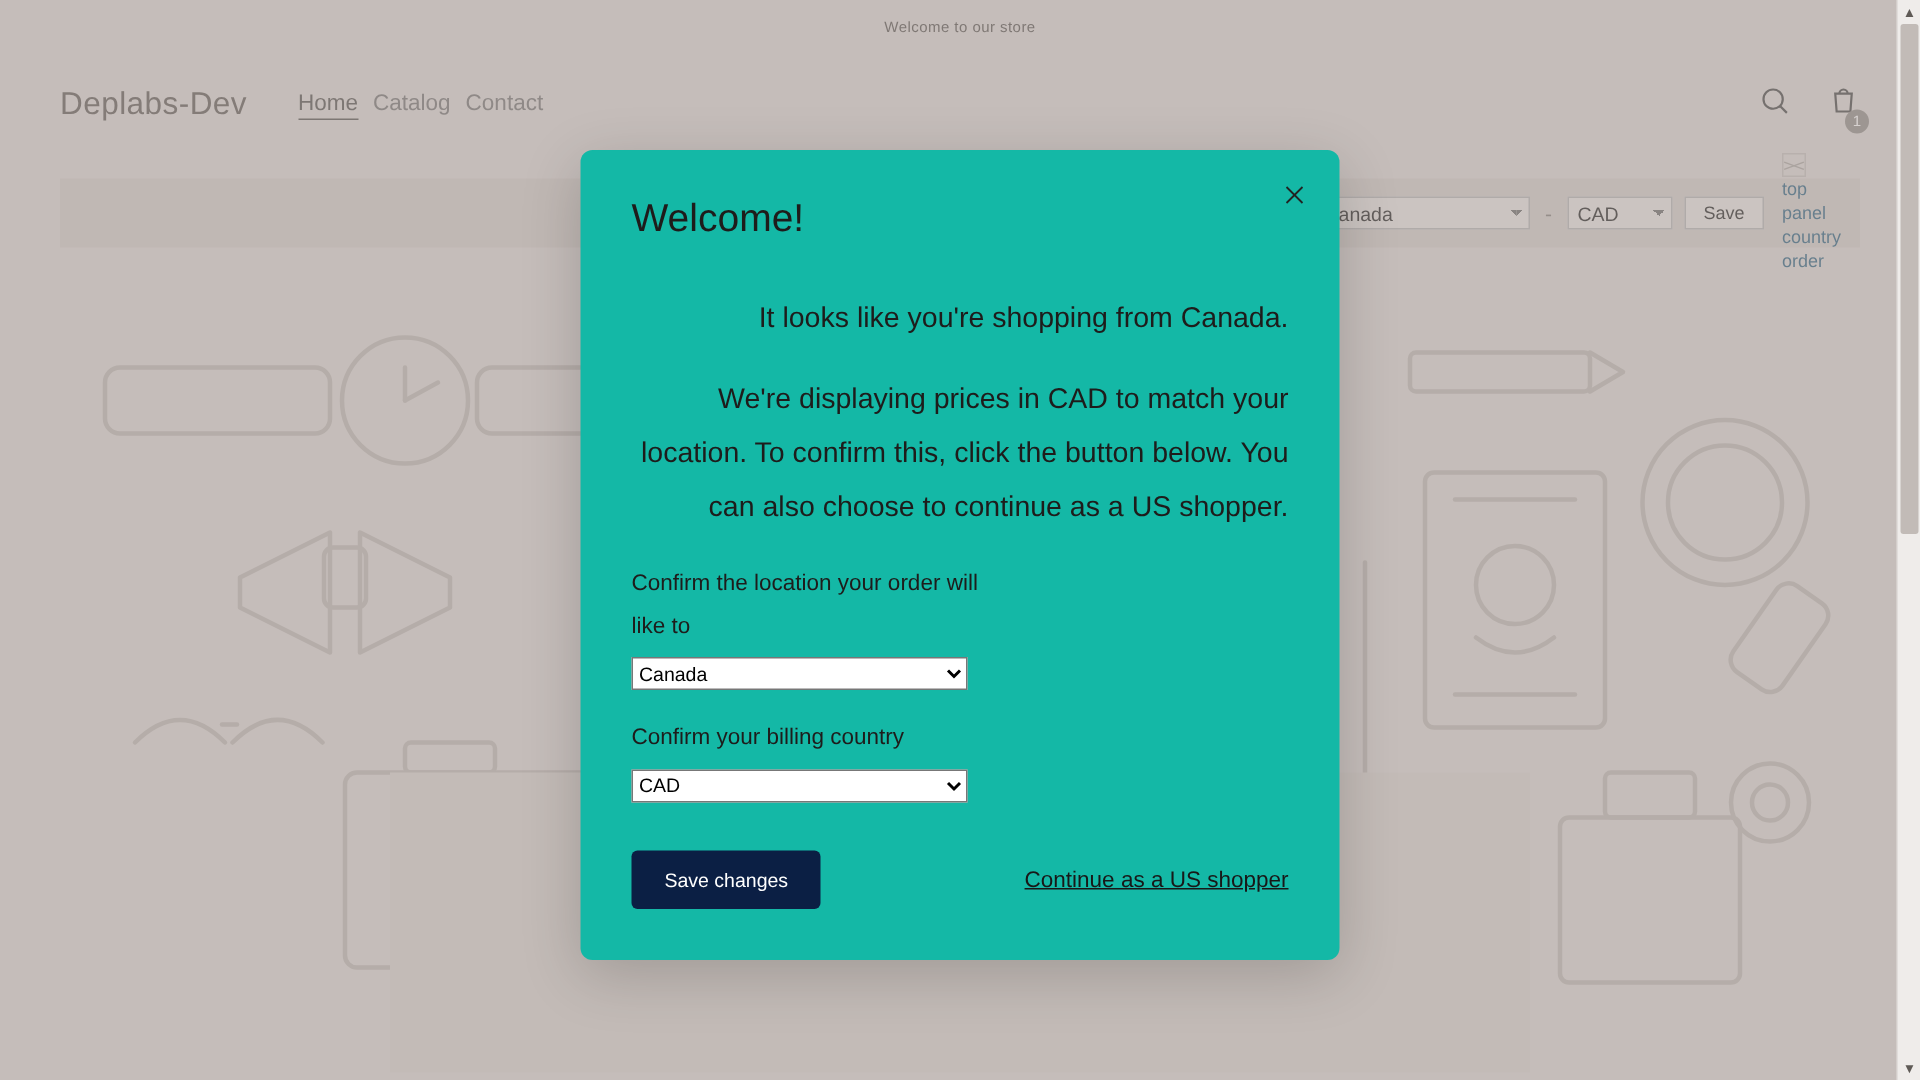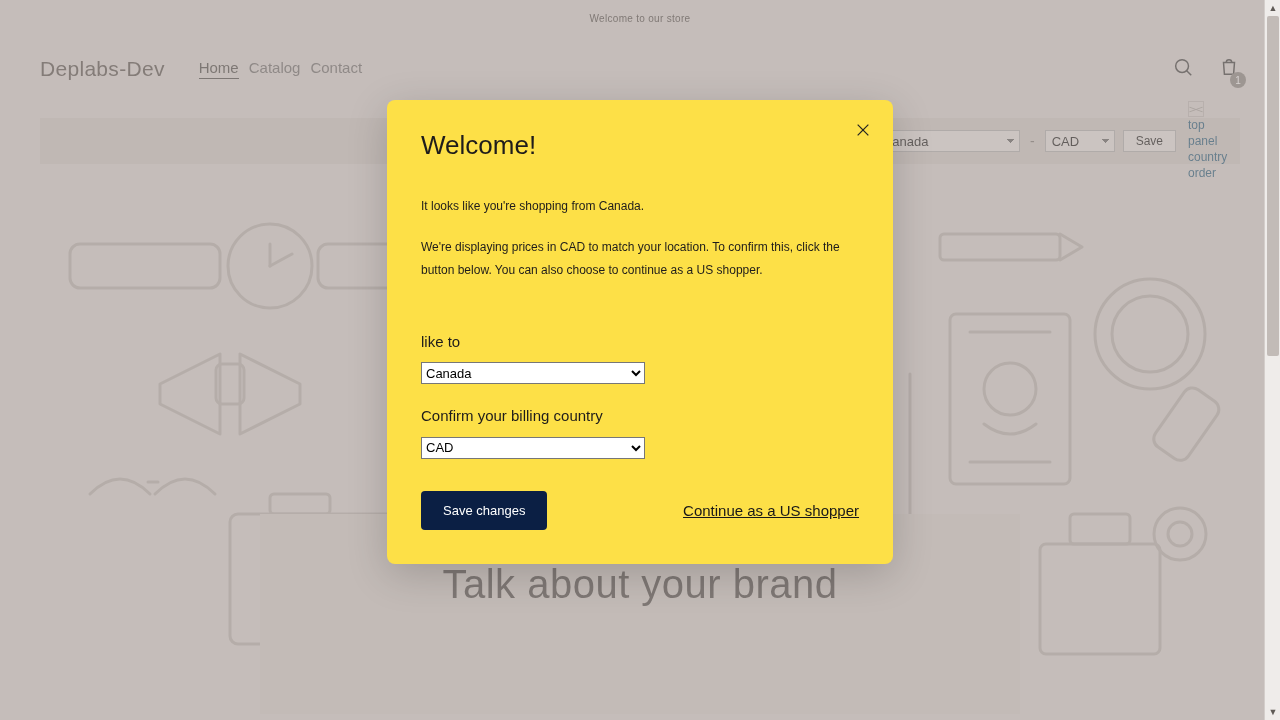--- a/index.html
+++ b/index.html
@@ -33,25 +33,25 @@
 .flag-broken .brimg::after { left: 0; right: 0; top: 7px; height: 1px; transform: rotate(-20deg); }
 
 
 .hero { margin: 50px 40px 0 40px; height: 500px; position: relative; background: #d9d3d0; overflow: hidden; }
 .hero svg { position: absolute; inset: 0; width: 100%; height: 100%; }
 .hero-card { position: absolute; left: 50%; transform: translateX(-50%); top: 300px; width: 760px; height: 240px; background: #d6cfcb; display: flex; justify-content: center; padding-top: 48px; }
 .hero-card h2 { font-size: 40px; font-weight: 400; color: #3e3b38; letter-spacing: .5px; }
 
 
 .overlay { position: absolute; inset: 0; background: rgba(180,172,168,.55); }
-.modal { position: absolute; left: 50%; top: 100px; transform: translateX(-50%); width: 506px; background: #fde047; border-radius: 8px; padding: 30px 34px 34px 34px; box-shadow: 0 10px 40px rgba(0,0,0,.18); }
+.modal { position: absolute; left: 50%; top: 100px; transform: translateX(-50%); width: 506px; background: #14b8a6; border-radius: 8px; padding: 30px 34px 34px 34px; box-shadow: 0 10px 40px rgba(0,0,0,.18); }
 .modal .close { position: absolute; right: 18px; top: 18px; cursor: pointer; width: 24px; height: 24px; display: flex; align-items: center; justify-content: center; }
 .modal .close svg { width: 16px; height: 16px; color: #222; }
 .modal h1 { font-size: 26px; font-weight: 400; color: #1e1c1b; margin-bottom: 34px; }
-.modal p { font-size: 12px; line-height: 1.9; color: #1e1c1b; margin-bottom: 18px; }
+.modal p { font-size: 19px; line-height: 1.9; color: #1e1c1b; margin-bottom: 18px; text-align: right; }
 .modal label { display: block; font-size: 15px; line-height: 1.9; color: #1e1c1b; }
 .modal select { width: 224px; height: 22px; font-size: 13px; border: 1px solid #777; margin-top: 6px; margin-bottom: 18px; background: #fff; }
 .modal-actions { display: flex; align-items: center; justify-content: space-between; margin-top: 14px; }
 .btn-primary { background: #0b1f44; color: #fff; border: none; border-radius: 4px; font-size: 13px; padding: 12px 22px; cursor: pointer; }
 .link-alt { color: #181818; text-decoration: underline; font-size: 15px; cursor: pointer; }
 
 
 .scroll-track { position: absolute; right: 0; top: 0; width: 16px; height: 100%; background: #efecea; border-left: 1px solid #d4cecb; }
 .scroll-thumb { position: absolute; left: 2px; width: 12px; top: 16px; height: 340px; background: #c2bbb7; border-radius: 2px; }
 .scroll-btn { position: absolute; left: 0; width: 16px; height: 16px; display: flex; align-items: center; justify-content: center; font-size: 9px; color: #5f5a56; }
@@ -163,21 +163,21 @@
   <div class="close">
     <svg viewBox="0 0 24 24" fill="none" stroke="currentColor" stroke-width="1.8">
         <line x1="4" y1="4" x2="20" y2="20"></line>
         <line x1="20" y1="4" x2="4" y2="20"></line>
       </svg>
   </div>
   <h1>Welcome!</h1>
   <p>It looks like you're shopping from Canada.</p>
   <p>We're displaying prices in CAD to match your location. To confirm this, click the button below. You can also choose to continue as a US shopper.</p>
   <label>
-    <br>
+    <span>Confirm the location your order will</span><br>
     <span>like to</span>
   </label>
   <select>
     <option>Canada</option>
   </select>
   <label>Confirm your billing country</label>
   <select>
     <option>CAD</option>
   </select>
   <div class="modal-actions">

